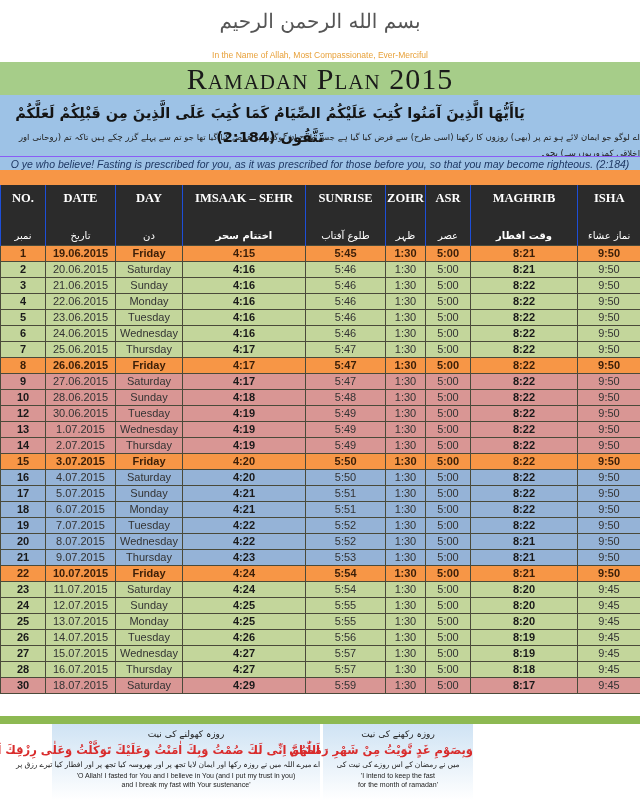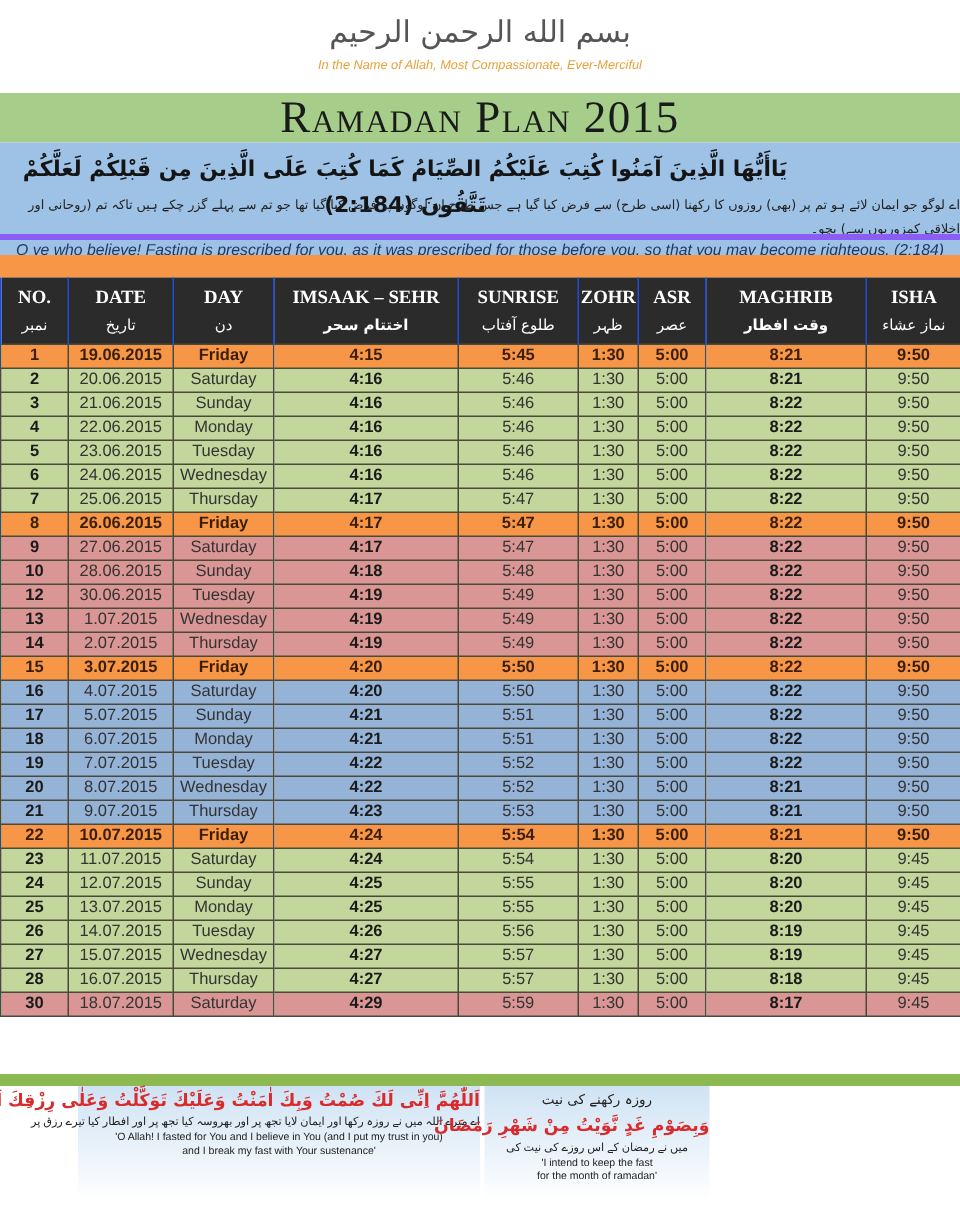--- a/index.html
+++ b/index.html
@@ -1,45 +1,45 @@
 <!DOCTYPE html>
 <html><head>
 <meta charset="utf-8">
 <style>
   html, body { margin:0; padding:0; }
   body { width:640px; height:811px; background:#ffffff; position:relative; overflow:hidden; font-family:"Liberation Sans", sans-serif; }
   .bism { position:absolute; top:4px; left:0; width:640px; text-align:center; }
   .bism-ar { font-family:"DejaVu Serif", serif; font-size:20px; color:#555; line-height:34px; letter-spacing:1px; }
-  .bism-en { font-size:8.5px; color:#e8a13a; margin-top:0;font-style:italic; }
+  .bism-en { font-size:8.5px; color:#e8a13a; margin-top:12px; }
   .title-bar { position:absolute; top:62px; left:0; width:640px; height:33px; background:#a6cd89; }
   .title { position:absolute; left:0; top:0; width:640px; text-align:center; font-family:"Liberation Serif", serif; font-size:30px; line-height:34px; color:#1a1a1a; letter-spacing:1px; font-variant:small-caps; }
   .verse-band { position:absolute; top:95px; left:0; width:640px; height:61px; background:#9dc2e6; }
   .verse-ar { position:absolute; top:6px; left:0; width:540px; text-align:center; direction:rtl; font-family:"DejaVu Sans", sans-serif; font-weight:bold; font-size:14.5px; color:#141414; line-height:24px; }
   .verse-ur { position:absolute; top:34px; left:0; width:640px; text-align:right; direction:rtl; font-family:"DejaVu Sans", sans-serif; font-size:8.5px; color:#222; line-height:16px; }
-  .verse-en-band { position:absolute; top:156px; left:0; width:640px; height:14px; background:#9dc2e6; border-top:4px solid #8b5cf6; }
+  .verse-en-band { position:absolute; top:156px; left:0; width:640px; height:14px; background:#9dc2e6; border-top:1px solid #8b5cf6; }
   .verse-en { text-align:center; font-size:10.5px; font-style:italic; color:#1f3864; line-height:14px; }
   .orange-strip { position:absolute; top:170px; left:0; width:640px; height:15px; background:#f79646; }
   table { position:absolute; top:185px; left:0; width:640px; border-collapse:collapse; table-layout:fixed; }
   th { background:#2b2b2b; color:#ffffff; font-family:"Liberation Serif", serif; font-weight:bold; font-size:12.5px; border-left:1px solid #1d4ed8; height:44px; padding:0; vertical-align:top; }
   th .en { display:block; margin-top:6px; line-height:15px; }
-  th .ur { display:block; font-family:"DejaVu Sans", sans-serif; font-weight:normal; font-size:10px; line-height:18px; margin-top:3px; direction:rtl; }
+  th .ur { display:block; font-family:"DejaVu Sans", sans-serif; font-weight:normal; font-size:10px; line-height:18px; margin-top:21px; direction:rtl; }
   th .ur.big { font-size:10px; font-weight:bold; }
   td { height:15px; padding:0; font-size:11px; text-align:center; border:1px solid #4a4a3a; color:#333; line-height:15px; white-space:nowrap; overflow:hidden; }
   td.b { font-weight:bold; color:#1a1a1a; }
   tr.green td { background:#c3d69b; }
   tr.pink td { background:#d99694; }
   tr.blue td { background:#95b3d7; }
   tr.friday td { background:#f79646; font-weight:bold; color:#3a1e08; }
   .green-strip { position:absolute; top:716px; left:0; width:640px; height:8px; background:#8db952; }
   .footer { position:absolute; top:724px; height:76px; background:linear-gradient(180deg,#cfe3f4 0%,#ffffff 100%); text-align:center; }
   .f-left { left:52px; width:268px; }
   .f-right { left:323px; width:150px; }
   .f-head { font-family:"DejaVu Sans", sans-serif; font-size:9px; color:#222; line-height:13px; margin-top:4px; direction:rtl; }
   .f-dua { font-family:"DejaVu Sans", sans-serif; font-weight:bold; font-size:11.5px; color:#d92b2b; line-height:18px; direction:rtl; white-space:nowrap; }
-  .f-ur { font-family:Liberation Serif, serif; font-size:7.5px; color:#222; line-height:12px; direction:rtl; white-space:nowrap; }
+  .f-ur { font-family:Liberation Sans, sans-serif; font-size:7.5px; color:#222; line-height:12px; direction:rtl; white-space:nowrap; }
   .f-en { font-size:7px; color:#222; line-height:9px; }
 </style>
 </head>
 <body>
 
 <div class="bism">
   <div class="bism-ar">بسم الله الرحمن الرحيم</div>
   <div class="bism-en">In the Name of Allah, Most Compassionate, Ever-Merciful</div>
 </div>
 
@@ -416,20 +416,21 @@
         <td>5:00</td>
         <td class="b">8:17</td>
         <td>9:45</td>
       </tr>
     </tbody>
 </table>
 
 <div class="green-strip"></div>
 
 <div class="footer f-left">
+  <div class="f-head">روزہ کھولنے کی نیت</div>
   <div class="f-dua">اَللّٰهُمَّ اِنِّی لَكَ صُمْتُ وَبِكَ اٰمَنْتُ وَعَلَيْكَ تَوَكَّلْتُ وَعَلٰی رِزْقِكَ اَفْطَرْتُ</div>
   <div class="f-ur">اے میرے اللہ میں نے روزہ رکھا اور ایمان لایا تجھ پر اور بھروسہ کیا تجھ پر اور افطار کیا تیرے رزق پر</div>
   <div class="f-en">'O Allah! I fasted for You and I believe in You (and I put my trust in you)</div>
   <div class="f-en">and I break my fast with Your sustenance'</div>
 </div>
 
 <div class="footer f-right">
   <div class="f-head">روزہ رکھنے کی نیت</div>
   <div class="f-dua">وَبِصَوْمِ غَدٍ نَّوَيْتُ مِنْ شَهْرِ رَمَضَانَ</div>
   <div class="f-ur">میں نے رمضان کے اس روزے کی نیت کی</div>

